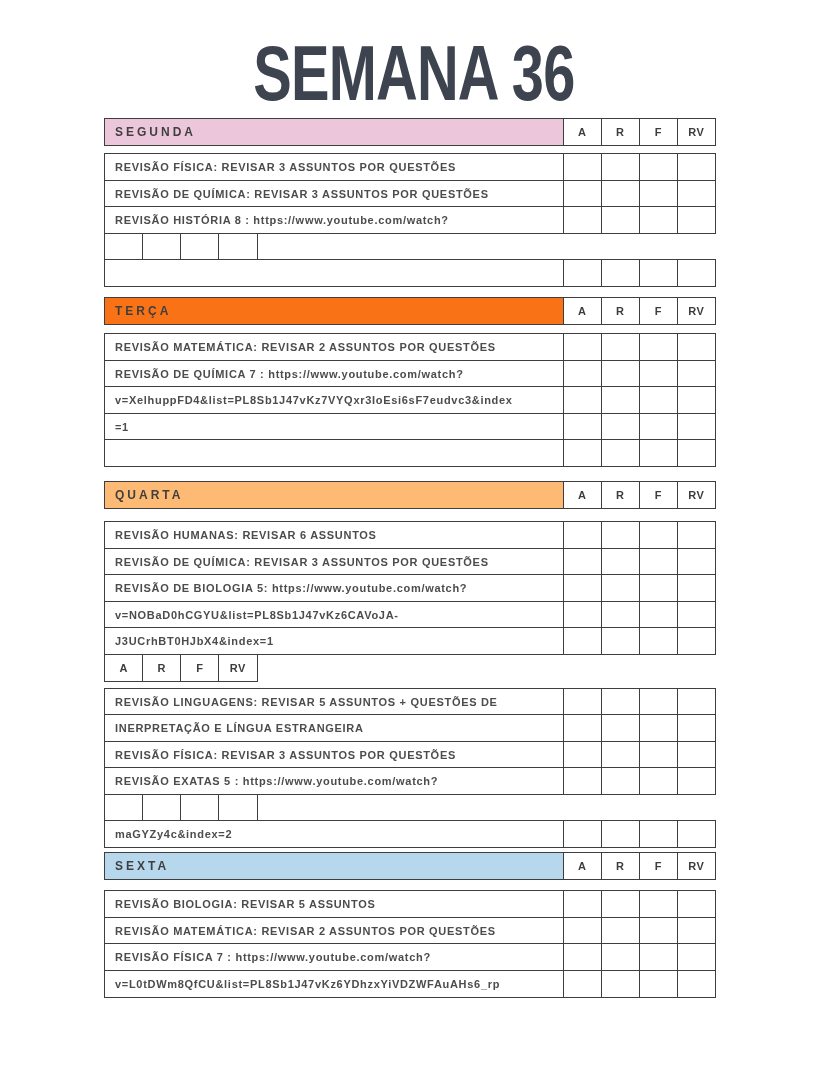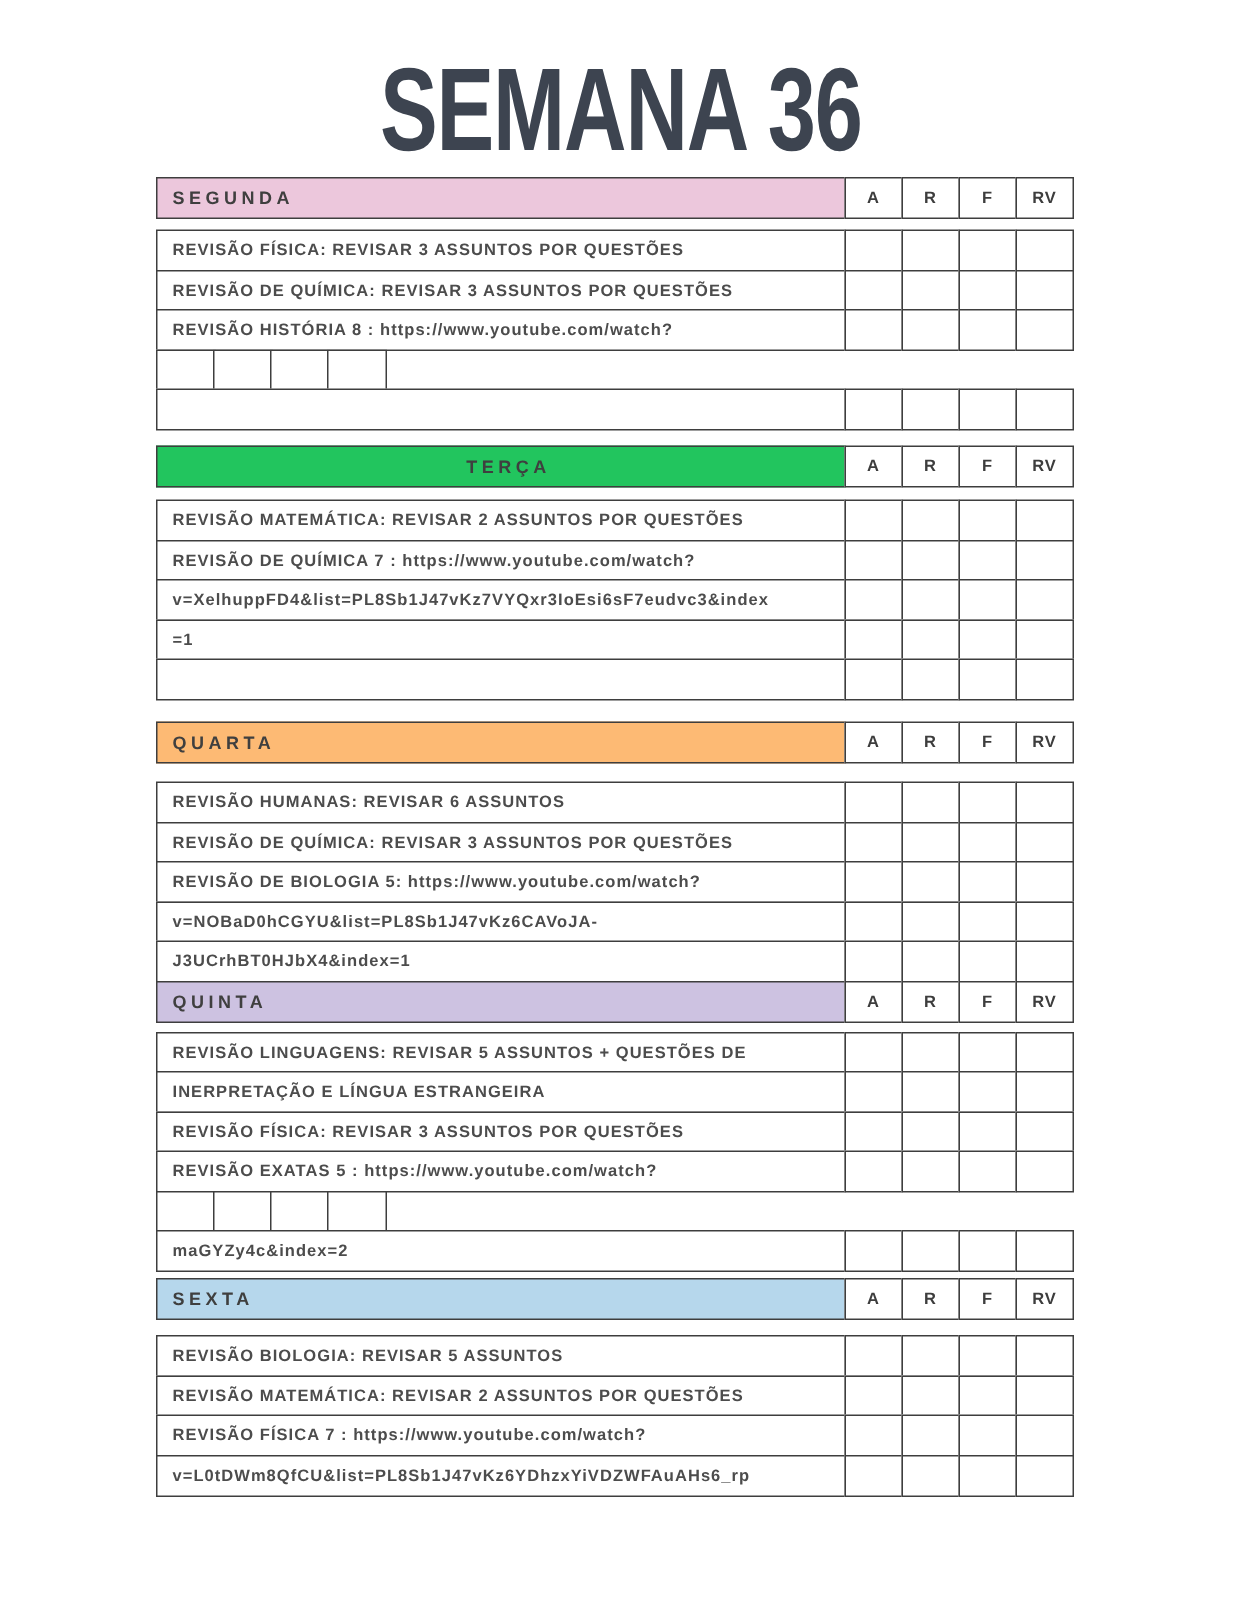--- a/index.html
+++ b/index.html
@@ -124,21 +124,21 @@
         <div class="row task-row">
           <div class="cell task-cell"></div>
           <div class="cell check-cell"></div>
           <div class="cell check-cell"></div>
           <div class="cell check-cell"></div>
           <div class="cell check-cell"></div>
         </div>
       </section>
       <section class="day-section" style="margin-top: 10px;">
         <div class="row header-row">
-          <div class="cell day-cell" style="background: #22c55e; text-align: center;">TERÇA</div>
+          <div class="cell day-cell" style="background: #f97316;">TERÇA</div>
           <div class="cell check-cell head">A</div>
           <div class="cell check-cell head">R</div>
           <div class="cell check-cell head">F</div>
           <div class="cell check-cell head">RV</div>
         </div>
         <div class="spacer" style="height: 8px;"></div>
         <div class="row task-row">
           <div class="cell task-cell">REVISÃO MATEMÁTICA: REVISAR 2 ASSUNTOS POR QUESTÕES</div>
           <div class="cell check-cell"></div>
           <div class="cell check-cell"></div>
@@ -214,21 +214,20 @@
         <div class="row task-row">
           <div class="cell task-cell">J3UCrhBT0HJbX4&amp;index=1</div>
           <div class="cell check-cell"></div>
           <div class="cell check-cell"></div>
           <div class="cell check-cell"></div>
           <div class="cell check-cell"></div>
         </div>
       </section>
       <section class="day-section" style="margin-top: -1.5px;">
         <div class="row header-row">
-          <div class="cell day-cell" style="background: rgb(205, 194, 225);">QUINTA</div>
           <div class="cell check-cell head">A</div>
           <div class="cell check-cell head">R</div>
           <div class="cell check-cell head">F</div>
           <div class="cell check-cell head">RV</div>
         </div>
         <div class="spacer" style="height: 6px;"></div>
         <div class="row task-row">
           <div class="cell task-cell">REVISÃO LINGUAGENS: REVISAR 5 ASSUNTOS + QUESTÕES DE</div>
           <div class="cell check-cell"></div>
           <div class="cell check-cell"></div>

